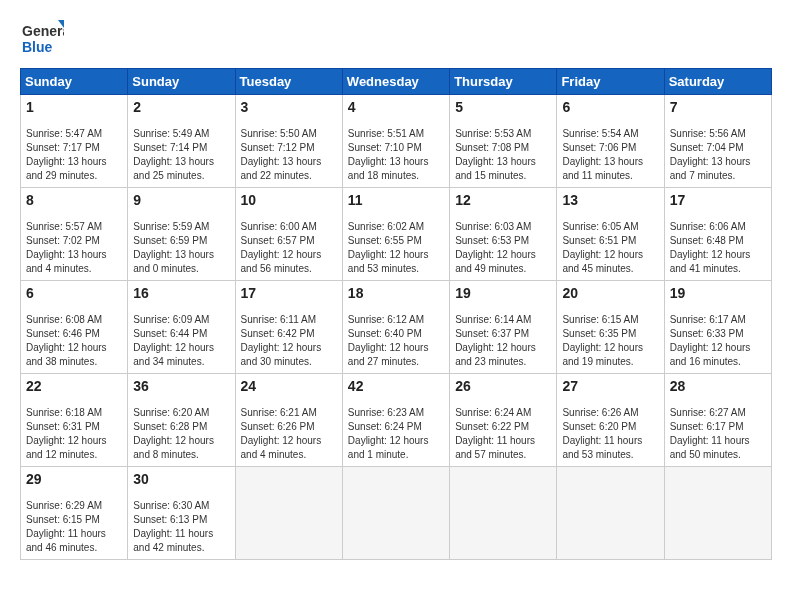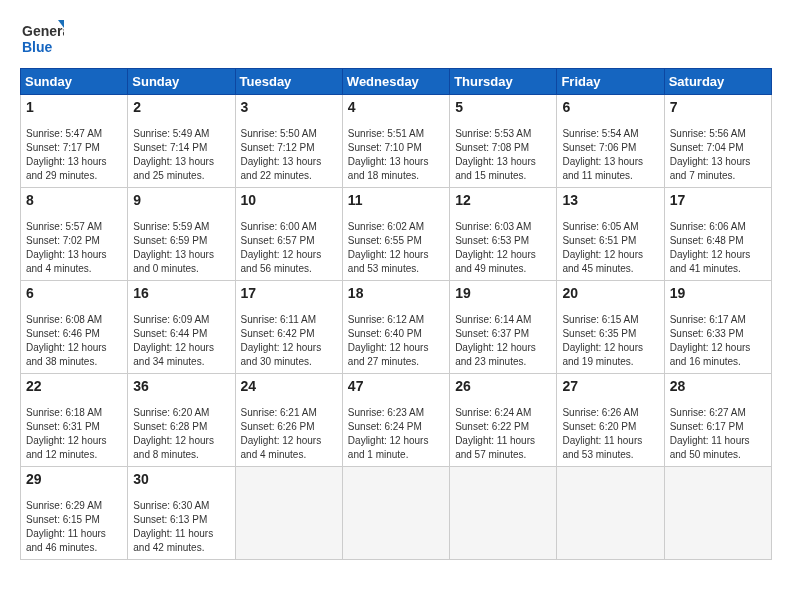--- a/index.html
+++ b/index.html
@@ -207,21 +207,21 @@
           </td>
           <td>
             <span class="day-number">36</span>
             <div class="day-info">Sunrise: 6:20 AM<br>Sunset: 6:28 PM<br>Daylight: 12 hours and 8 minutes.</div>
           </td>
           <td>
             <span class="day-number">24</span>
             <div class="day-info">Sunrise: 6:21 AM<br>Sunset: 6:26 PM<br>Daylight: 12 hours and 4 minutes.</div>
           </td>
           <td>
-            <span class="day-number">47</span>
+            <span class="day-number">42</span>
             <div class="day-info">Sunrise: 6:23 AM<br>Sunset: 6:24 PM<br>Daylight: 12 hours and 1 minute.</div>
           </td>
           <td>
             <span class="day-number">26</span>
             <div class="day-info">Sunrise: 6:24 AM<br>Sunset: 6:22 PM<br>Daylight: 11 hours and 57 minutes.</div>
           </td>
           <td>
             <span class="day-number">27</span>
             <div class="day-info">Sunrise: 6:26 AM<br>Sunset: 6:20 PM<br>Daylight: 11 hours and 53 minutes.</div>
           </td>

